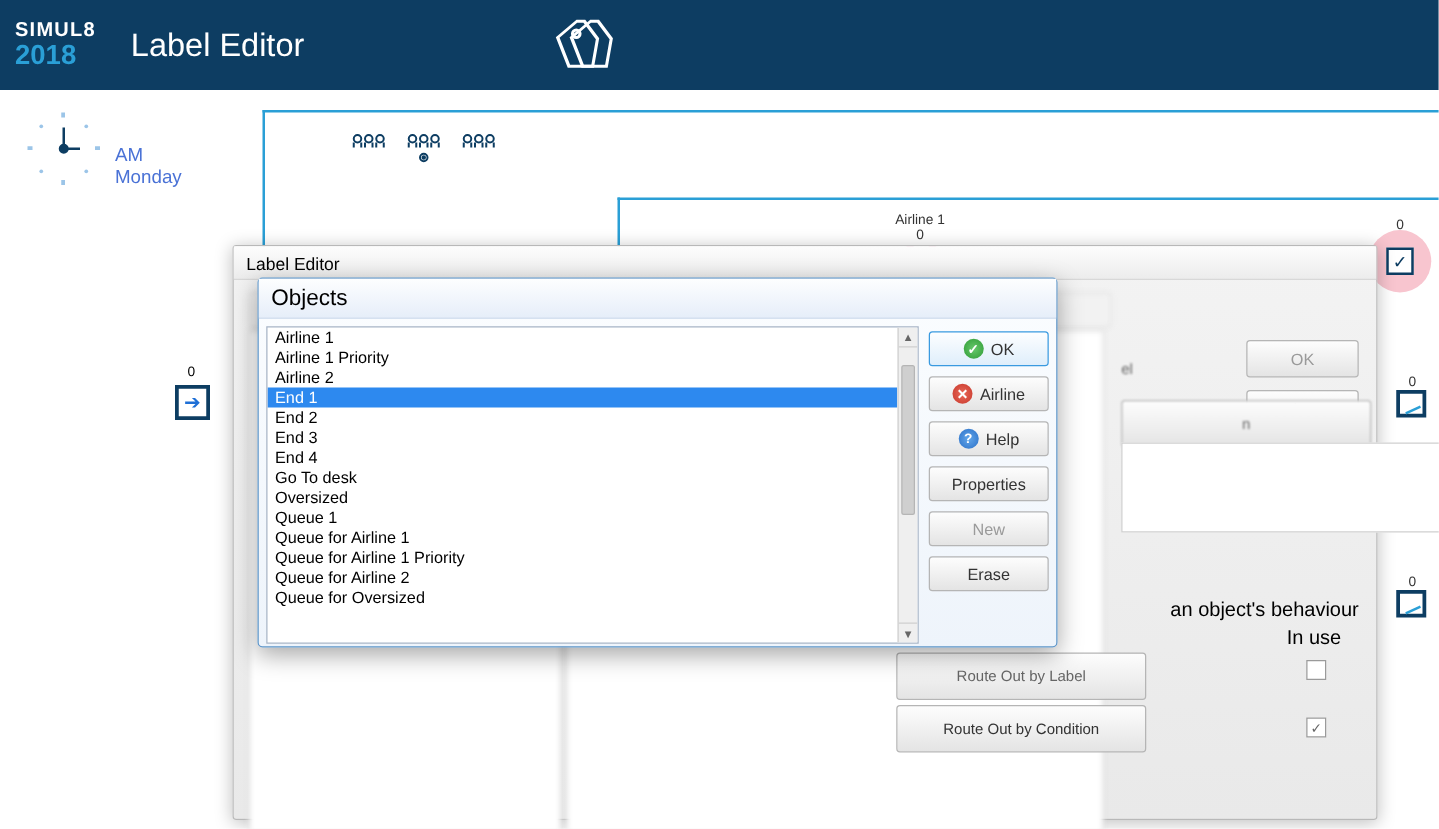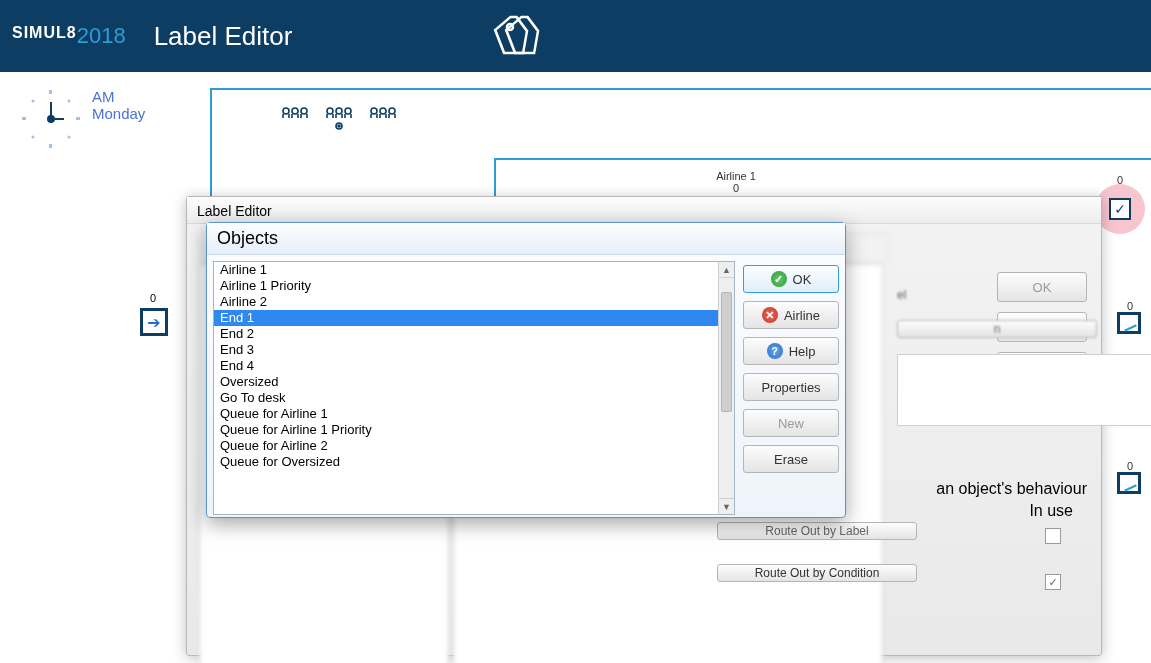--- a/index.html
+++ b/index.html
@@ -1,28 +1,28 @@
 <!DOCTYPE html>
 <html><head>
 <meta charset="utf-8">
 <style>
   * { box-sizing: border-box; margin: 0; padding: 0; }
   body { font-family: "Segoe UI", Tahoma, sans-serif; font-size: 13px; background: #fff; width: 1151px; height: 663px; overflow: hidden; position: relative; }
 
   
   .banner { background: #0d3d62; height: 72px; display: flex; align-items: center; padding-left: 12px; color: #fff; }
-  .logo { display: flex; line-height: 1; margin-right: 24px; }
+  .logo { display: flex; flex-direction: column; line-height: 1; margin-right: 24px; }
   .logo-top { font-size: 16px; font-weight: 700; letter-spacing: 1px; color: #fff; }
-  .logo-year { font-size: 22px; font-weight: 400; color: #2a9fd6; }
+  .logo-year { font-size: 22px; font-weight: 700; color: #2a9fd6; }
   .banner-title { font-size: 26px; font-weight: 300; margin-left: 4px; }
   .banner-icon { margin-left: 200px; }
 
   
   .canvas { position: absolute; top: 72px; left: 0; right: 0; bottom: 0; background: #fff; }
-  .clock-area { position: absolute; top: 16px; left: 20px; display: flex; align-items: flex-start; }
+  .clock-area { position: absolute; top: 16px; left: 20px; display: flex; align-items: flex-end; }
   .clock-svg { width: 62px; height: 62px; }
   .clock-labels { display: flex; flex-direction: column; color: #4a72d6; font-size: 15px; margin-left: 10px; }
 
   .sim-border { position: absolute; top: 16px; left: 210px; right: 0; height: 190px; border-left: 2px solid #2a9fd6; border-top: 2px solid #2a9fd6; }
   .sim-border2 { position: absolute; top: 86px; left: 494px; right: 0; height: 130px; border-left: 2px solid #2a9fd6; border-top: 2px solid #2a9fd6; }
 
   .desks { position: absolute; top: 34px; left: 280px; display: flex; gap: 14px; }
 
   .airline-block { position: absolute; left: 716px; text-align: center; font-size: 11px; color: #333; }
 
@@ -43,21 +43,21 @@
   .dlg-body { position: relative; padding: 10px; height: calc(100% - 28px); }
 
   .tab-strip-blur { position:absolute; top:10px; left:12px; width:690px; height:28px; background:#f2f2f2; border:1px solid #dcdcdc; border-radius:3px; filter: blur(2px); display:flex; align-items:center; justify-content:space-around; color:#999; font-size:12px; }
 
   .right-btn-col { position: absolute; top: 48px; right: 14px; width: 90px; display:flex; flex-direction:column; gap:10px; }
   .winbtn { height: 30px; border:1px solid #b5b5b5; border-radius:3px; background: linear-gradient(#fdfdfd,#e4e4e4); font-size:13px; display:flex; align-items:center; justify-content:center; gap:6px; cursor:pointer; color:#333; }
   .winbtn.disabled { color:#9a9a9a; }
   .winbtn .qicon { width:16px; height:16px; border-radius:50%; background:radial-gradient(#63a7ea,#2a6fc7); color:#fff; font-size:11px; font-weight:bold; display:flex; align-items:center; justify-content:center; }
 
   .frag-label { position:absolute; top: 64px; left: 710px; font-size:12px; filter: blur(1px); color:#666; }
-  .frag-btn { position:absolute; left:710px; width:200px; height:18px; border:1px solid #b5b5b5; border-radius:3px; background:linear-gradient(#fdfdfd,#e4e4e4); display:flex; align-items:center; justify-content:center; font-size:12px; filter: blur(1px); color:#666; }
+  .frag-btn { position:absolute; left:710px; width:200px; height:38px; border:1px solid #b5b5b5; border-radius:3px; background:linear-gradient(#fdfdfd,#e4e4e4); display:flex; align-items:center; justify-content:center; font-size:12px; filter: blur(1px); color:#666; }
   .frag-white { position:absolute; left:710px; top:130px; width:266px; height:72px; background:#fff; border:1px solid #cfcfcf; }
 
   .frag-caption { position:absolute; right:28px; font-size:16px; }
   .frag-chk { position:absolute; right:40px; width:16px; height:16px; border:1px solid #9a9a9a; background:#fff; display:flex; align-items:center; justify-content:center; font-size:11px; color:#666; }
 
   .left-white-col { position:absolute; top:40px; left:12px; width:250px; height:410px; background:#fff; border:1px solid #cfcfcf; filter: blur(2px); }
   .mid-white-col { position:absolute; top:40px; left:266px; width:430px; height:410px; background:#fff; border:1px solid #cfcfcf; filter: blur(2px); }
 
   
   .dlg-objects { position: absolute; top: 222px; left: 206px; width: 640px; height: 296px; border: 1px solid #5a93c8; border-radius: 4px; background: linear-gradient(#fbfdff,#eef4fb); box-shadow: 0 6px 20px rgba(0,0,0,0.35); }
@@ -243,22 +243,23 @@
   <div class="obj-body">
     <div class="obj-list-wrap">
       <div class="obj-list" id="obj-list">
           <div class="obj-item">Airline 1</div>
           <div class="obj-item">Airline 1 Priority</div>
           <div class="obj-item">Airline 2</div>
           <div class="obj-item selected">End 1</div>
           <div class="obj-item">End 2</div>
           <div class="obj-item">End 3</div>
           <div class="obj-item">End 4</div>
+          <div class="obj-item">Go To desk</div>
           <div class="obj-item">Oversized</div>
-          <div class="obj-item">Go To desk</div>
+          <div class="obj-item">Queue 1</div>
           <div class="obj-item">Queue for Airline 1</div>
           <div class="obj-item">Queue for Airline 1 Priority</div>
           <div class="obj-item">Queue for Airline 2</div>
           <div class="obj-item">Queue for Oversized</div>
         </div>
       <div class="obj-scroll">
         <div class="arrow up">▲</div>
         <div class="thumb"></div>
         <div class="arrow down">▼</div>
       </div>

